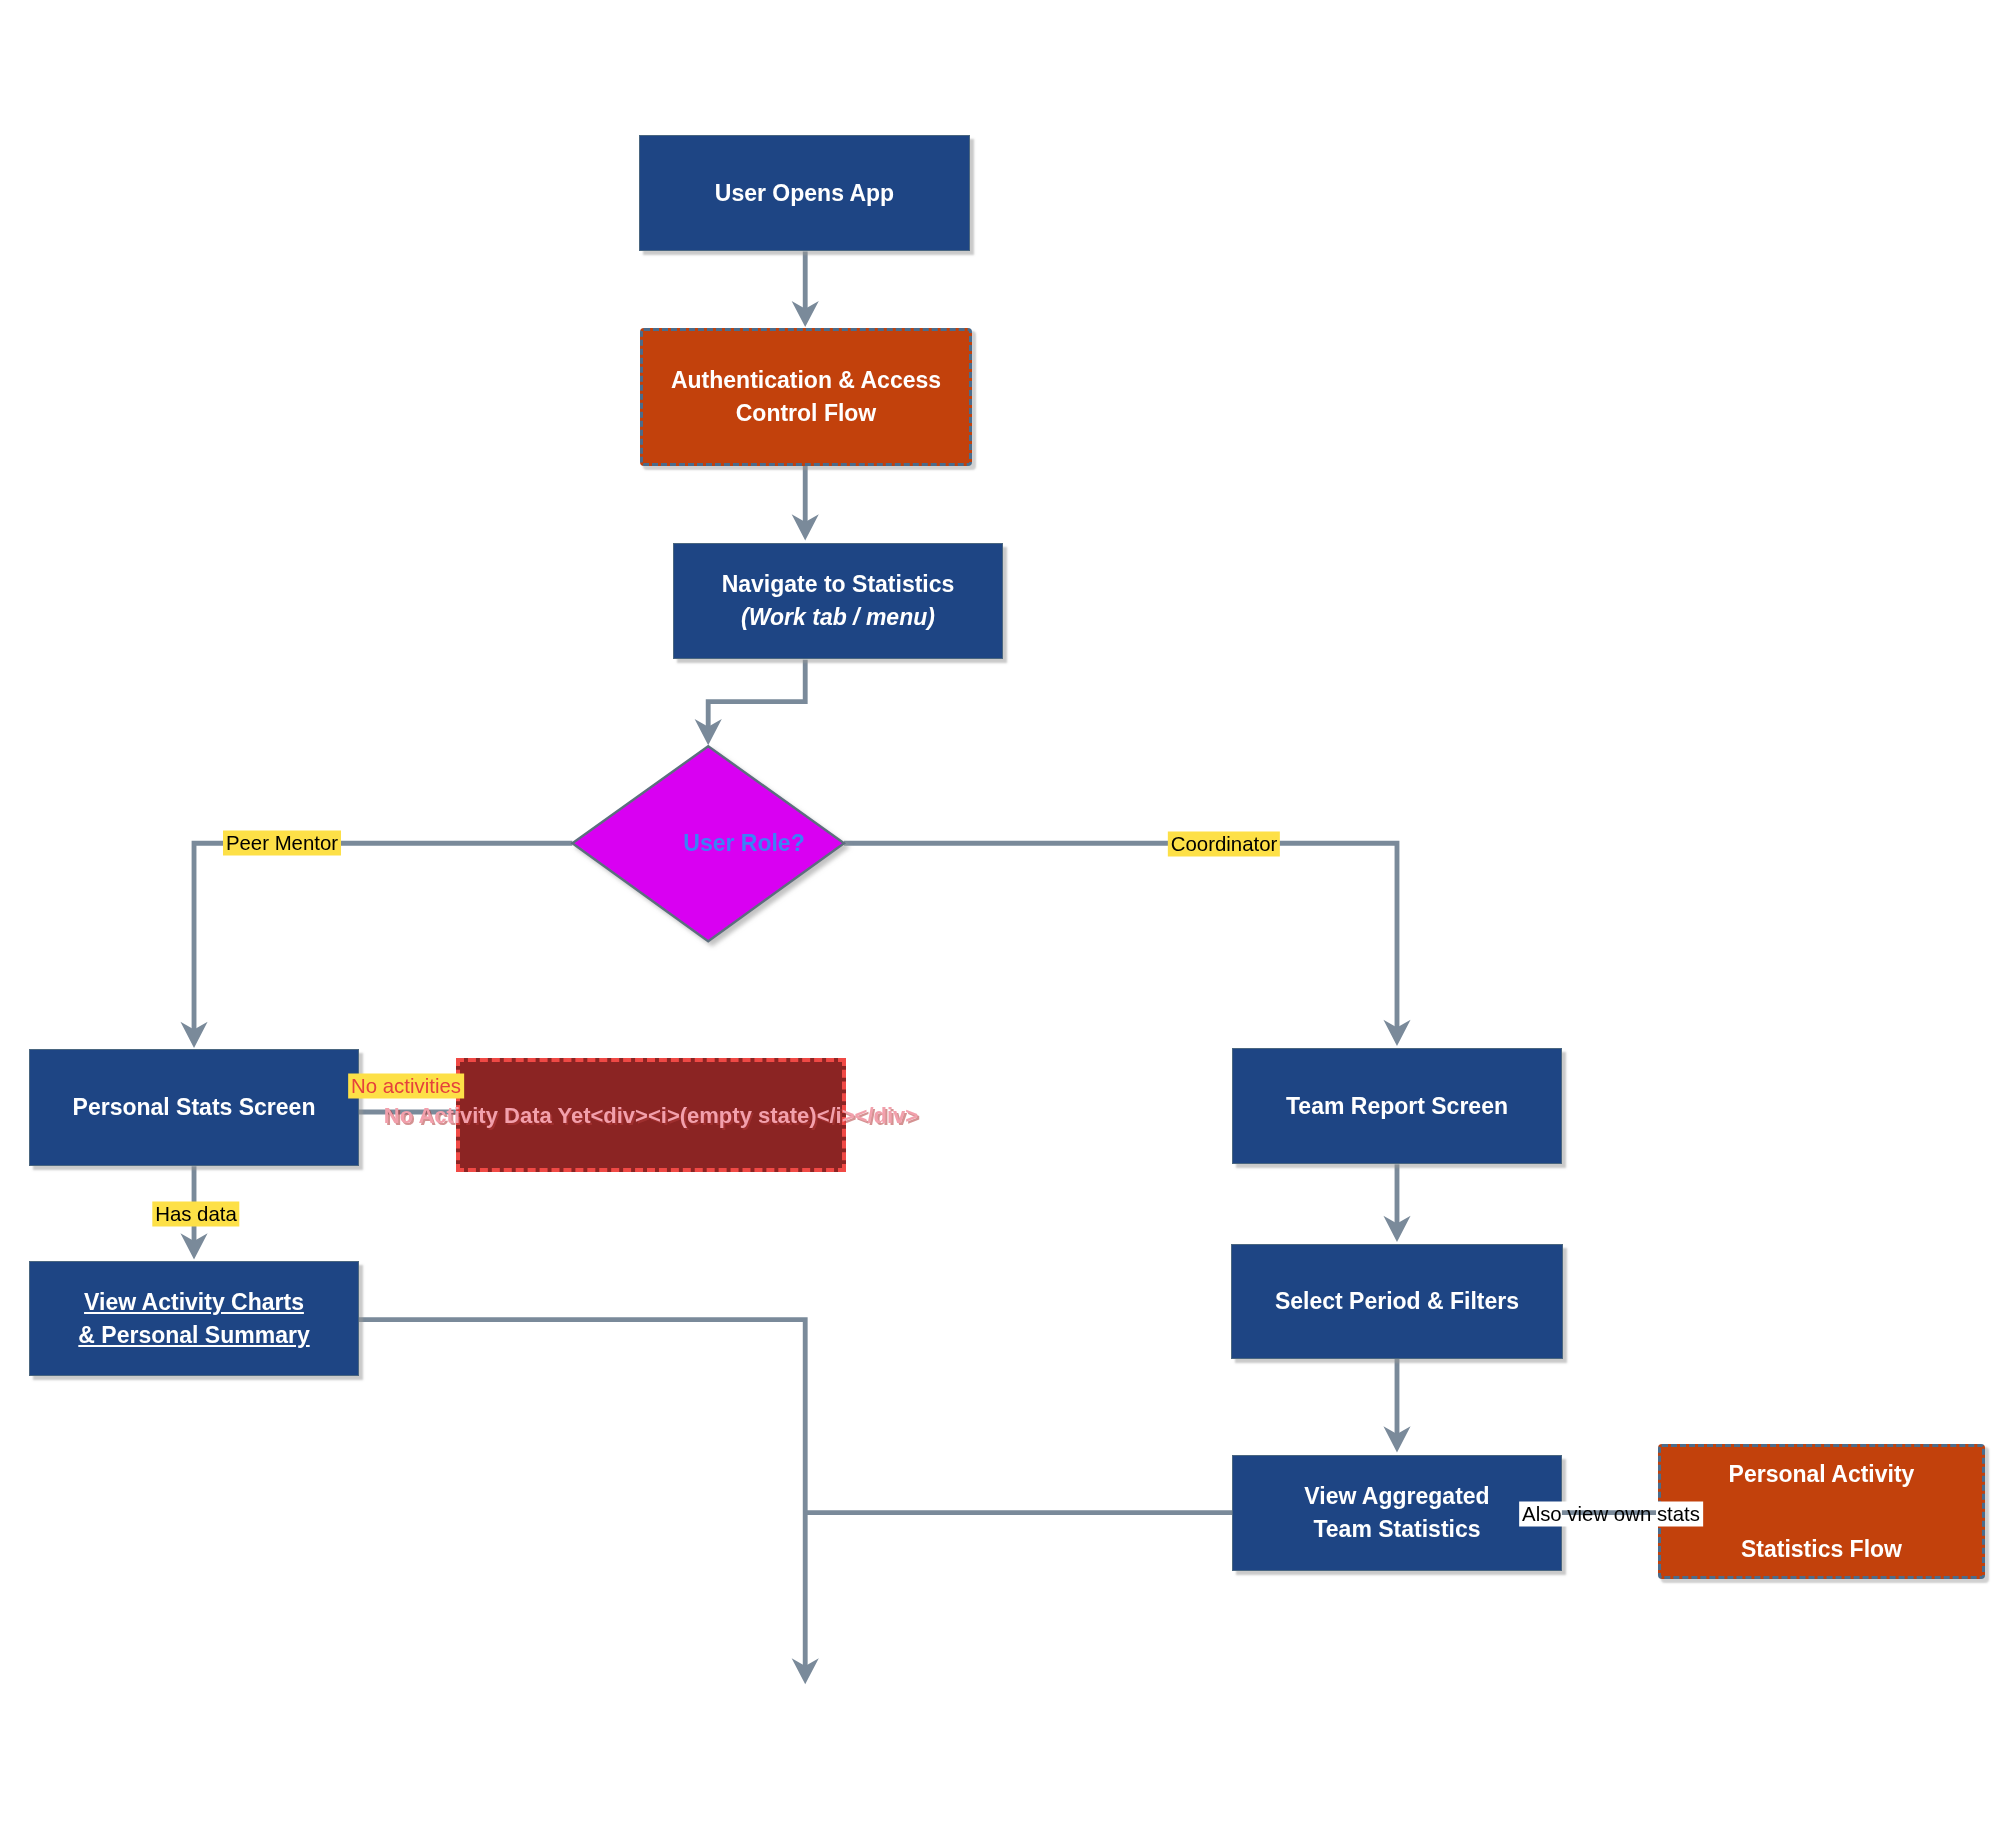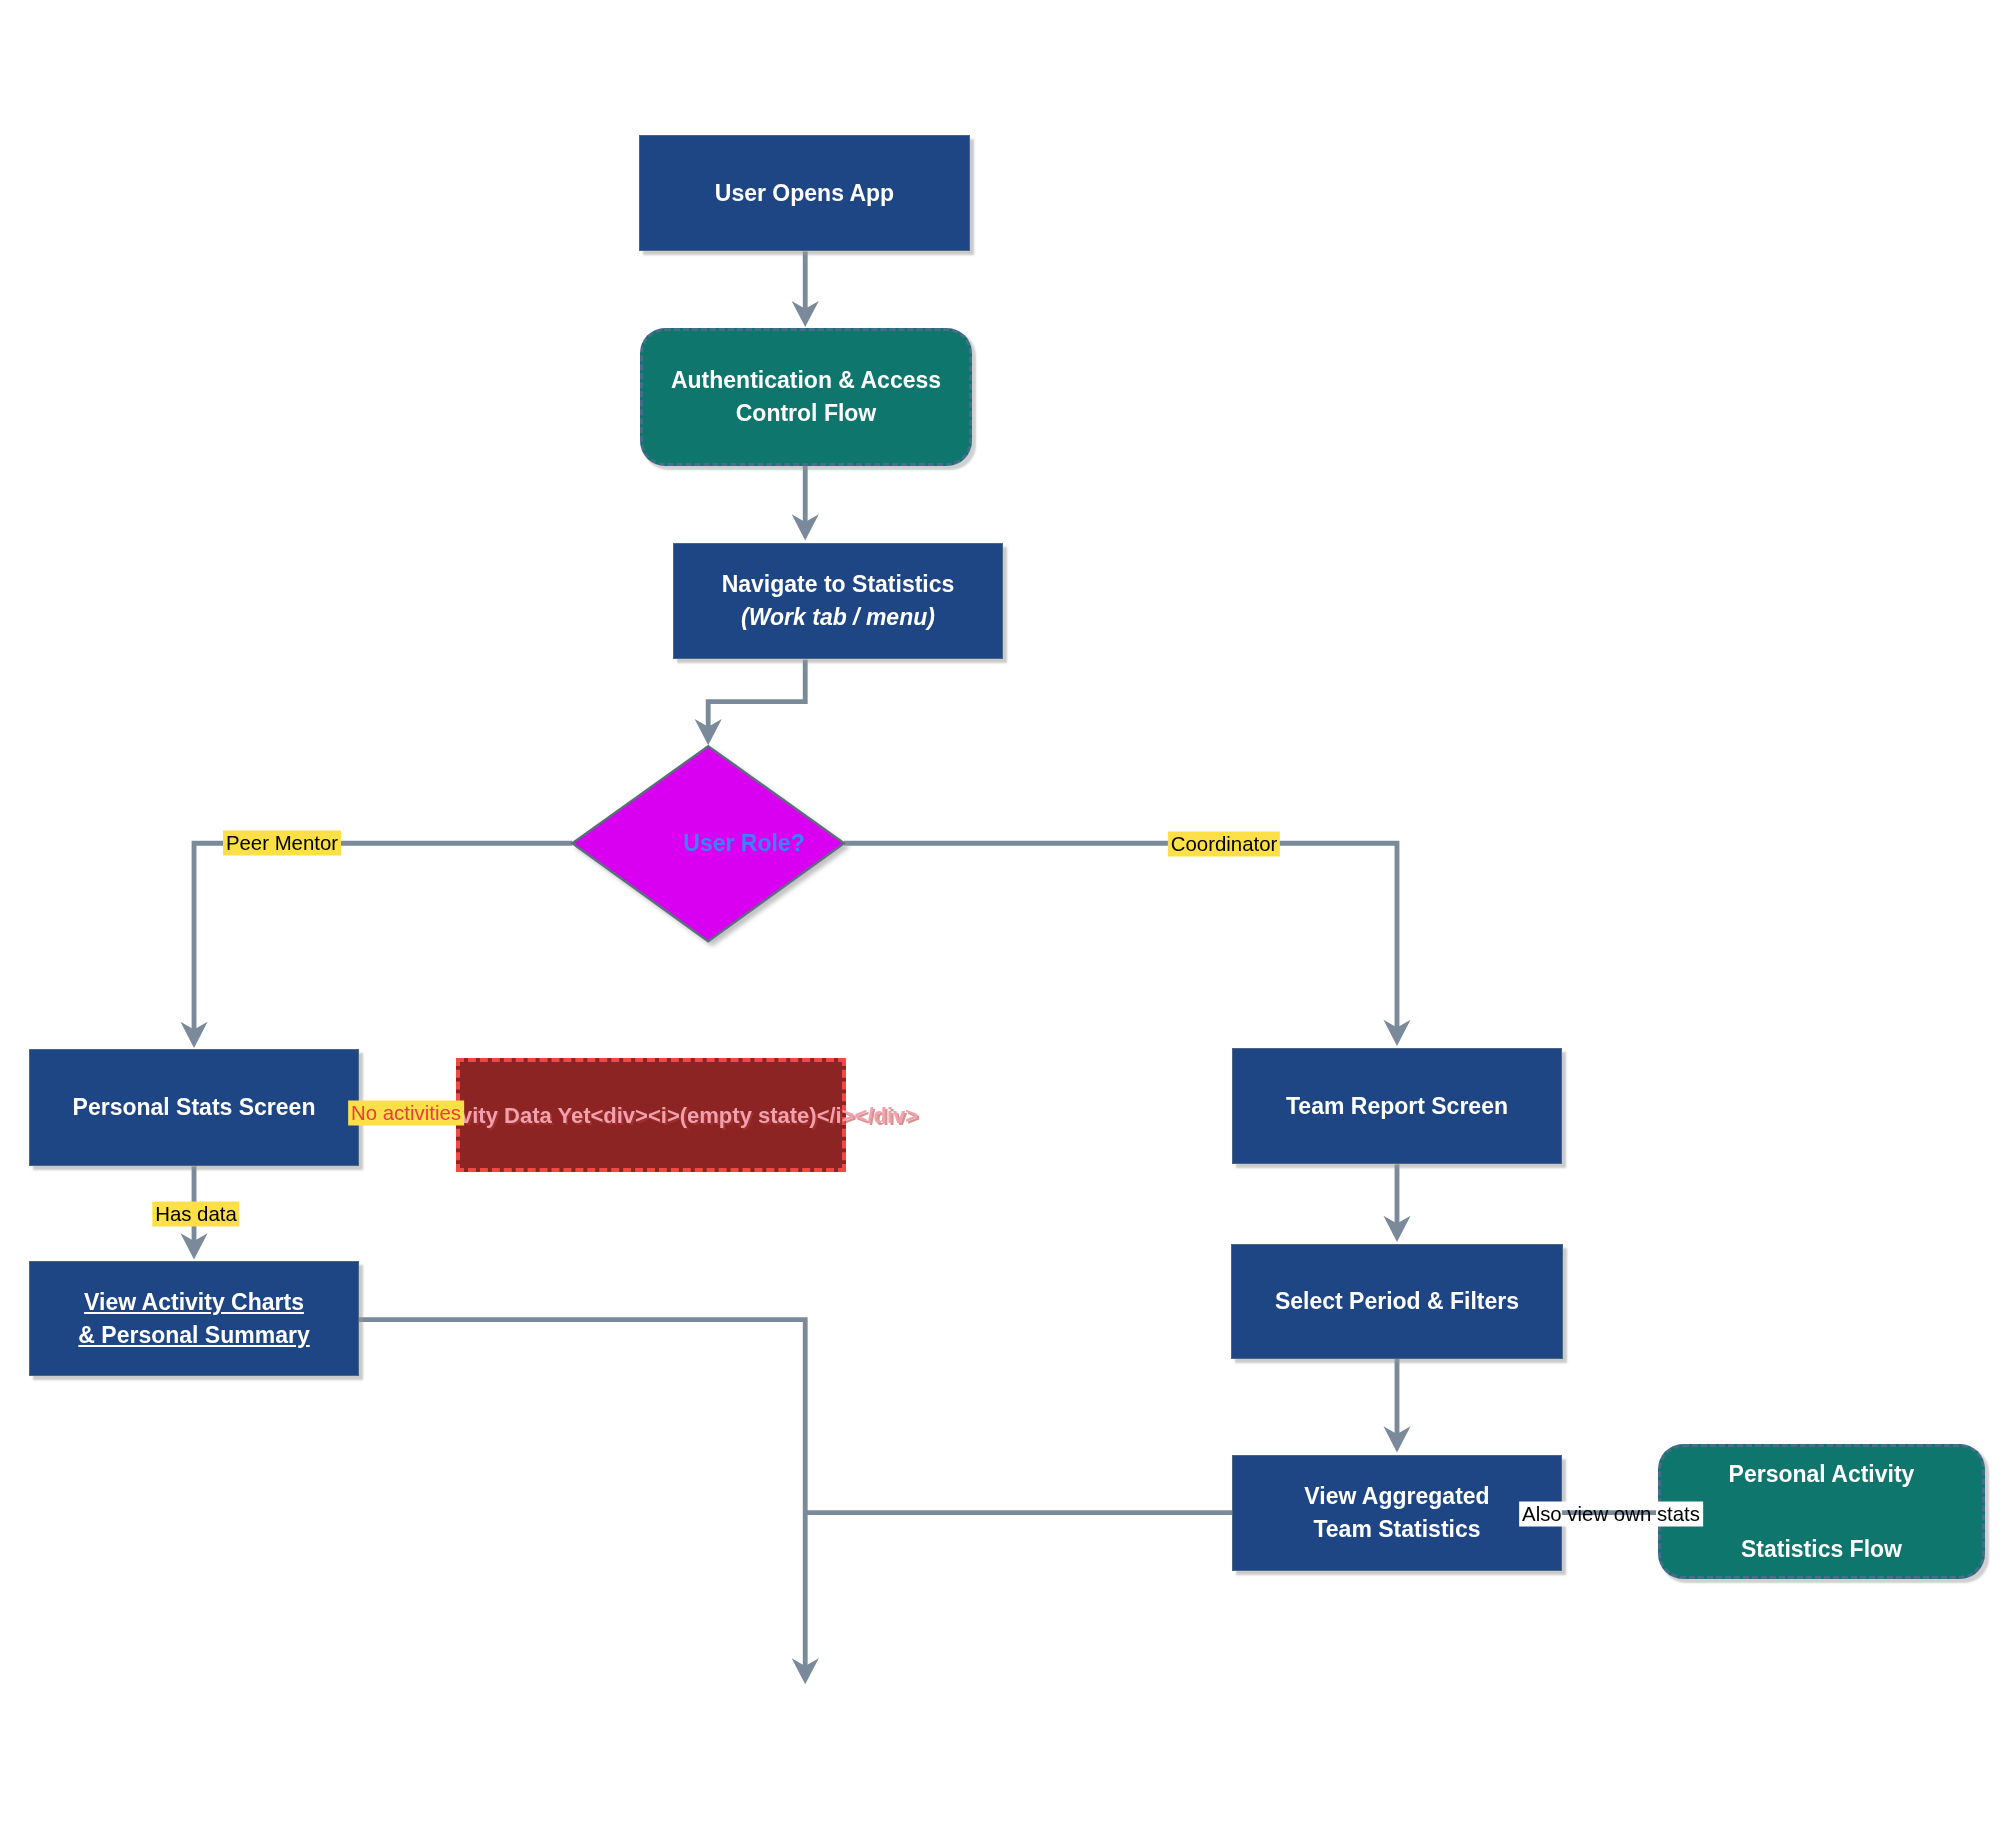--- a/index.html
+++ b/index.html
@@ -20,21 +20,21 @@
   .node{
     position:absolute;box-sizing:border-box;z-index:1;
     display:flex;flex-direction:column;align-items:center;justify-content:center;
     text-align:center;color:#ffffff;font-weight:bold;font-size:23px;line-height:33px;
   }
   .proc{
     background:#1e4584;border:1.9px solid #4a6680;
     box-shadow:3.9px 3.9px 1.9px rgba(150,150,150,0.5);
   }
   .sub{
-    background:#0f766e;border:3.9px dashed #4a6c8c;border-radius:25px;
+    background:#c2410c;border:3.9px dashed #4a6c8c;border-radius:4px;
     box-shadow:3.9px 3.9px 1.9px rgba(150,150,150,0.45);
   }
   .warn{
     background:#8b2423;border:4.9px dashed #f04945;
     overflow:visible;
   }
   .warn-text{
     white-space:nowrap;font-size:22px;font-weight:bold;color:#f2a0ac;
     text-shadow:1.9px 1.9px 0 rgba(176,56,56,0.55);
   }
@@ -142,21 +142,21 @@
   </div>
 
   <div class="node sub" style="left:1658px;top:1444px;width:327px;height:135px;gap:42px;">
     <span>Personal Activity</span>
     <span>Statistics Flow</span>
   </div>
 
 
   <div class="elabel" style="left:282px;top:843px;">Peer Mentor</div>
   <div class="elabel" style="left:1224px;top:844px;">Coordinator</div>
-  <div class="elabel red" style="left:406px;top:1113px;">No activities</div>
+  <div class="elabel red" style="left:406px;top:1086px;">No activities</div>
   <div class="elabel" style="left:196px;top:1214px;">Has data</div>
 
   <div class="elabel-bg" style="left:1611px;top:1514px;">Also view own stats</div>
   <svg class="layer-top" width="2014" height="1831" viewBox="0 0 2076 1887">
     <path d="M1610,1559 H1707" stroke="#7a8a9a" stroke-width="5" fill="none"></path>
   </svg>
   <div class="elabel-txt" style="left:1611px;top:1514px;">Also view own stats</div>
 
 </div>
 

